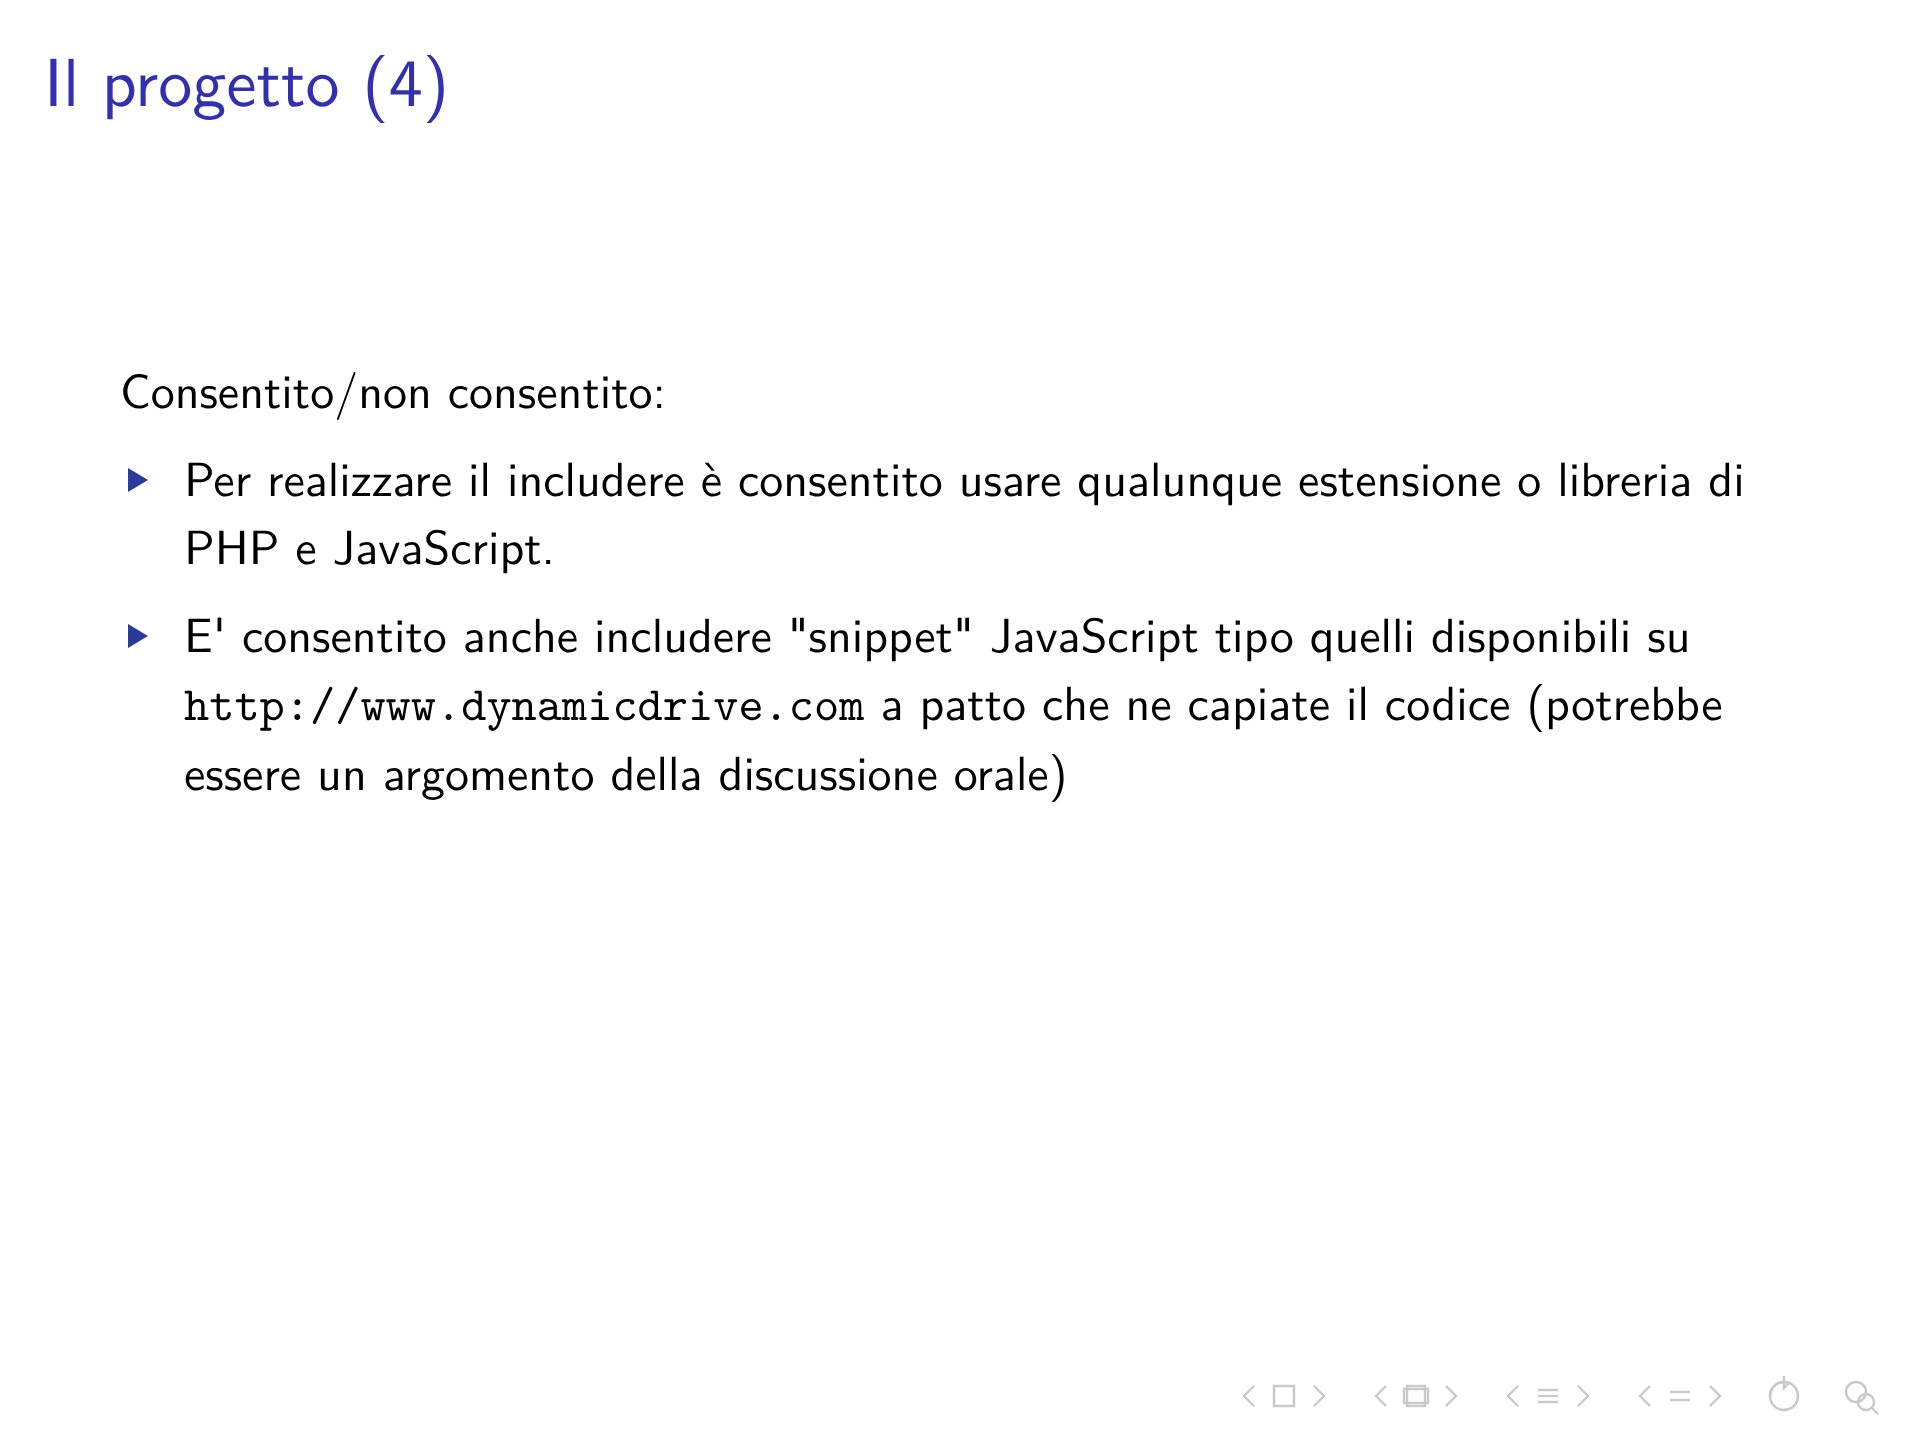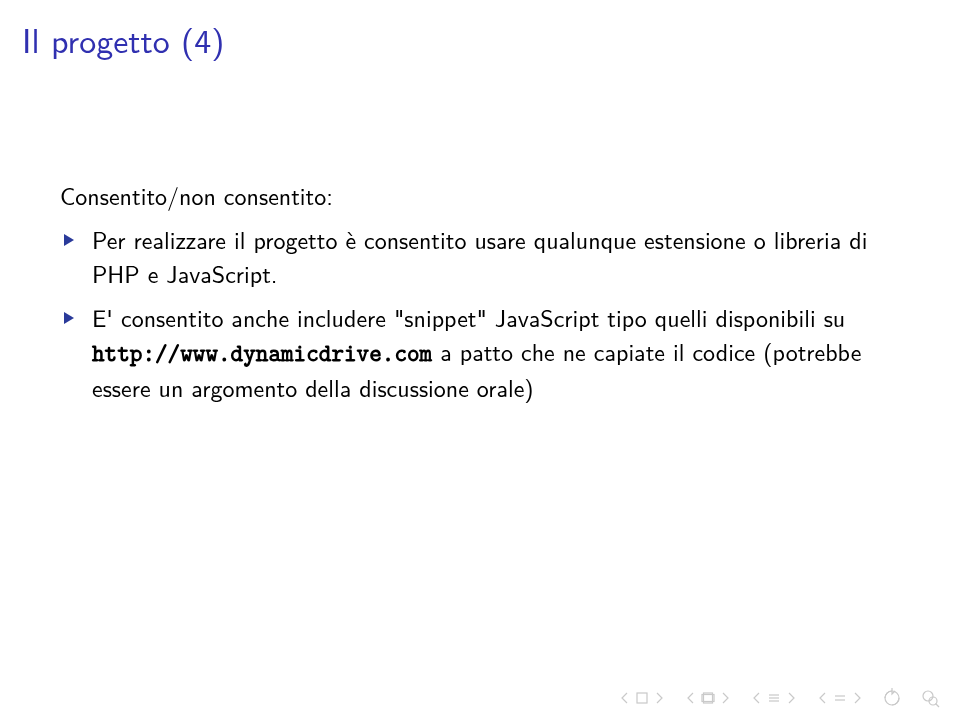--- a/index.html
+++ b/index.html
@@ -55,21 +55,20 @@
     left: 4px;
     top: 0.48em;
     width: 0;
     height: 0;
     border-top: 6px solid transparent;
     border-bottom: 6px solid transparent;
     border-left: 10px solid #2a3a9a;
   }
   .tt {
     font-family: "Latin Modern Mono", "Courier New", monospace;
-    font-weight: bold;
   }
   .navbar {
     position: absolute;
     bottom: 10px;
     right: 20px;
     display: flex;
     align-items: center;
     gap: 18px;
     color: #bfbfbf;
     font-size: 14px;
@@ -97,21 +96,21 @@
 <div class="slide">
 
   <div class="title">Il progetto (4)</div>
 
   <div class="body">
     <div class="intro">Consentito/non consentito:</div>
 
     <ul class="items">
       <li>
         <span class="tri"></span>
-        <span>Per realizzare il progetto è consentito usare qualunque estensione o libreria di PHP e JavaScript.</span>
+        <span>Per realizzare il includere è consentito usare qualunque estensione o libreria di PHP e JavaScript.</span>
       </li>
       <li>
         <span class="tri"></span>
         <span>E' consentito anche includere "snippet" JavaScript tipo quelli disponibili su </span><span class="tt">http://www.dynamicdrive.com</span><span> a patto che ne capiate il codice (potrebbe essere un argomento della discussione orale)</span>
       </li>
     </ul>
   </div>
 
   <div class="navbar">
 

